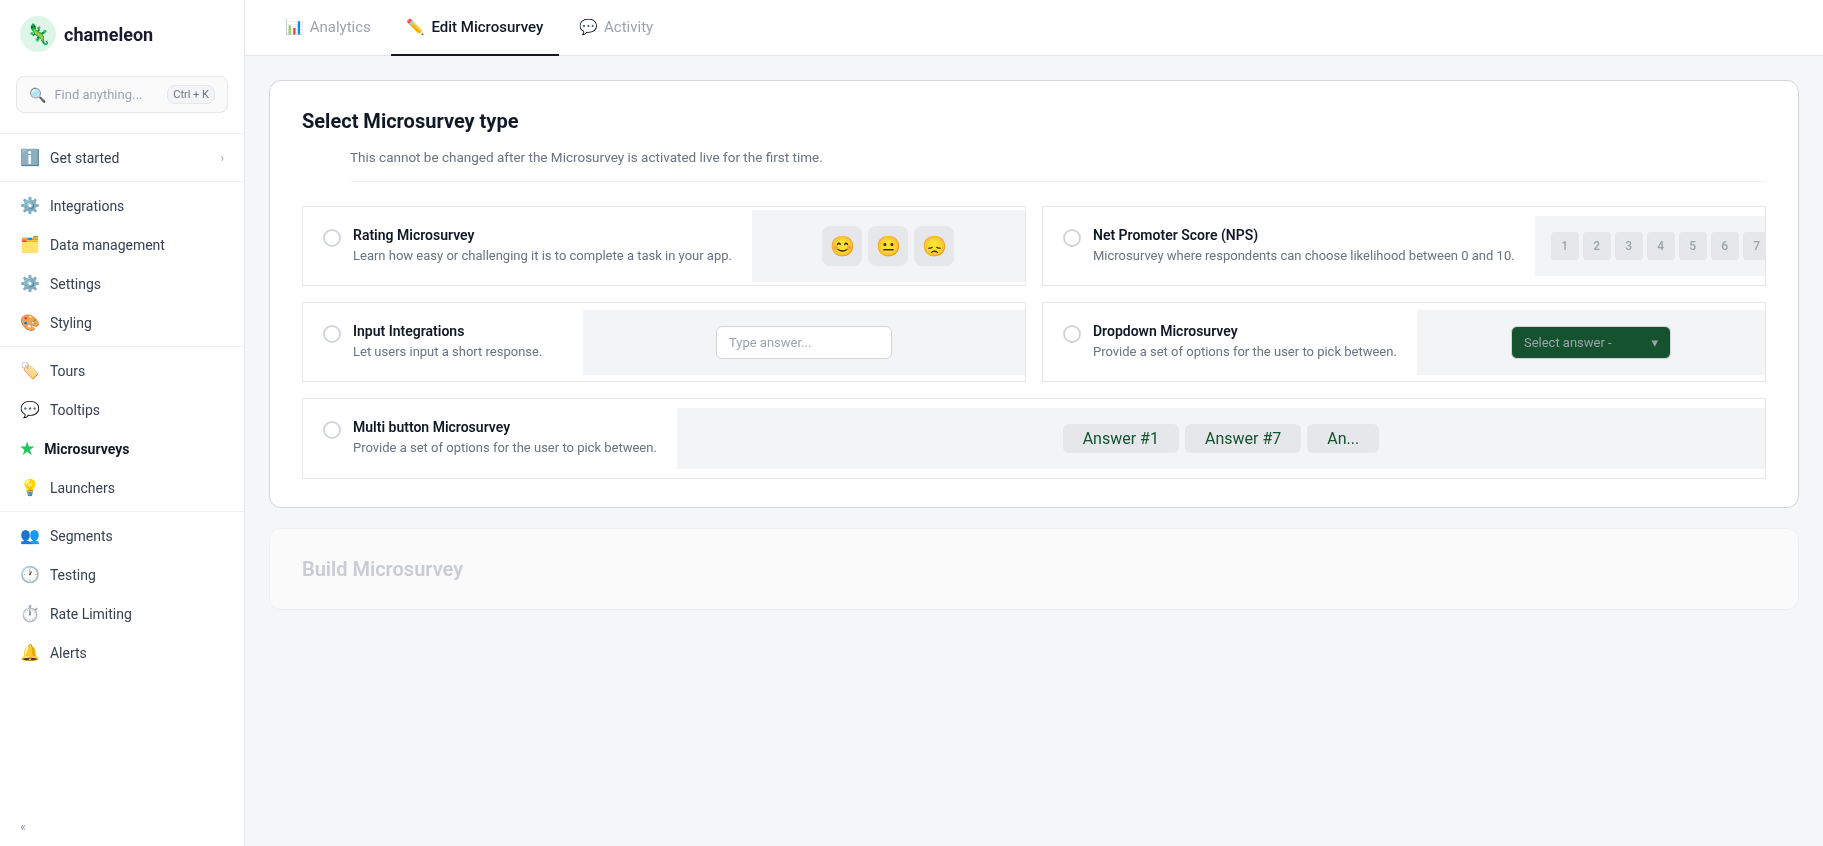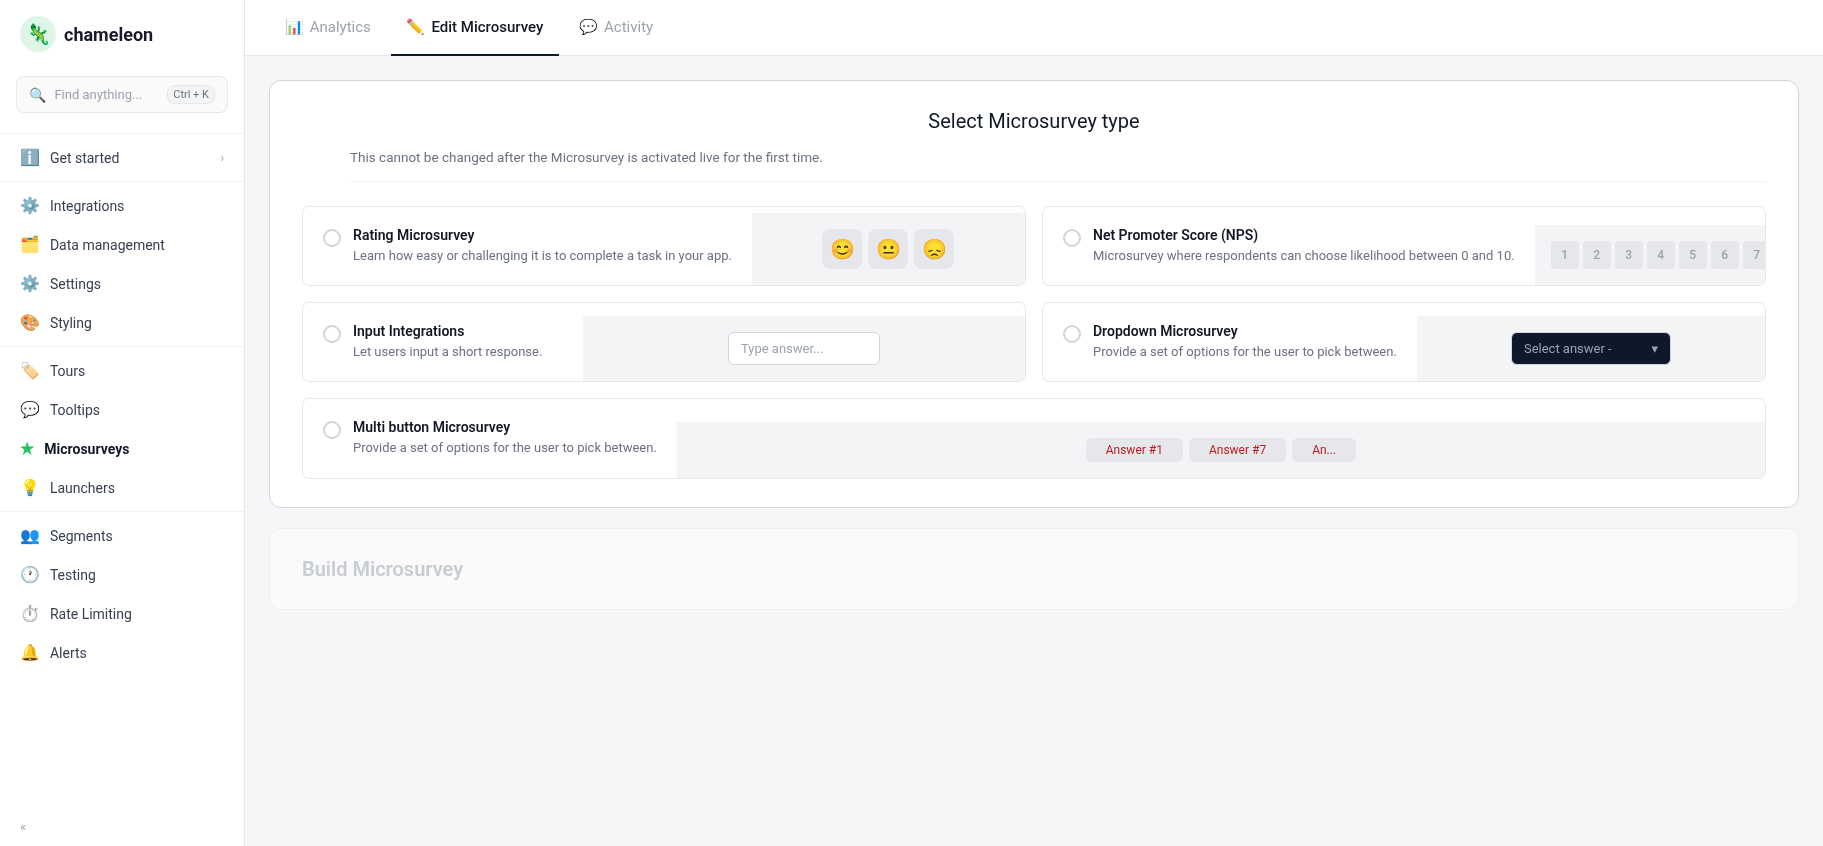--- a/index.html
+++ b/index.html
@@ -125,46 +125,45 @@
     
     .card {
       background: #fff;
       border: 1.5px solid #d1d5db;
       border-radius: 12px;
       padding: 28px 32px;
       margin-bottom: 20px;
     }
     .card-title {
       font-size: 20px;
-      font-weight: 400;
+      font-weight: 700;
       color: #111827;
       margin-bottom: 16px;
-      text-align: center;
     }
     .card-subtitle {
       font-size: 13.5px;
       color: #6b7280;
       margin-bottom: 24px;
       padding-bottom: 16px;
       border-bottom: 1px solid #f0f1f3;
       margin-left: 48px;
     }
 
     
     .survey-grid {
       display: grid;
       grid-template-columns: 1fr 1fr;
       gap: 16px;
     }
     .survey-option {
       border: 1.5px solid #e5e7eb;
-      border-radius: 7px;
+      border-radius: 0;
       padding: 0;
       display: flex;
-      align-items: flex-end;
+      align-items: center;
       overflow: hidden;
       background: #fff;
       cursor: pointer;
     }
     .survey-option-left {
       padding: 20px 20px;
       flex: 0 0 auto;
       display: flex;
       align-items: flex-start;
       gap: 12px;
@@ -230,26 +229,26 @@
     }
 
     
     .input-preview {
       background: #fff;
       border: 1px solid #d1d5db;
       border-radius: 6px;
       padding: 8px 12px;
       font-size: 13px;
       color: #9ca3af;
-      width: 152px;
+      width: 176px;
     }
 
     
     .dropdown-preview {
-      background: #0f172a;
+      background: #14532d;
       border: 1px solid #d1d5db;
       border-radius: 6px;
       padding: 8px 12px;
       font-size: 13px;
       color: #9ca3af;
       width: 160px;
       display: flex;
       align-items: center;
       justify-content: space-between;
     }
@@ -257,22 +256,22 @@
     
     .multi-btn-preview {
       display: flex;
       gap: 6px;
       flex-wrap: wrap;
     }
     .multi-btn {
       background: #e5e7eb;
       border-radius: 6px;
       padding: 5px 20px;
-      font-size: 12px;
-      color: #b91c1c;
+      font-size: 16px;
+      color: #14532d;
     }
 
     
     .survey-option.full-width {
       grid-column: 1 / -1;
     }
 
     
     .build-section {
       background: #fff;

